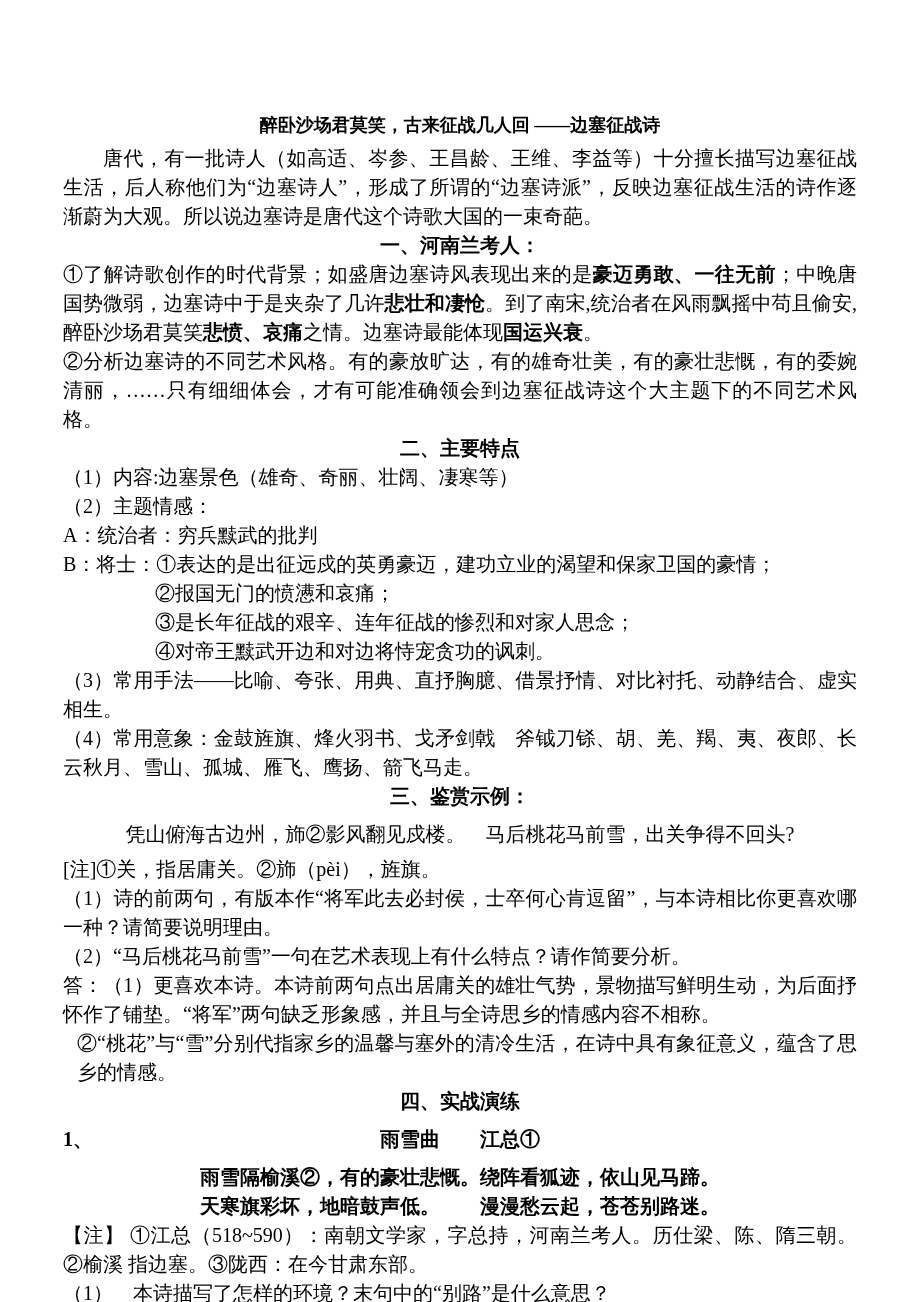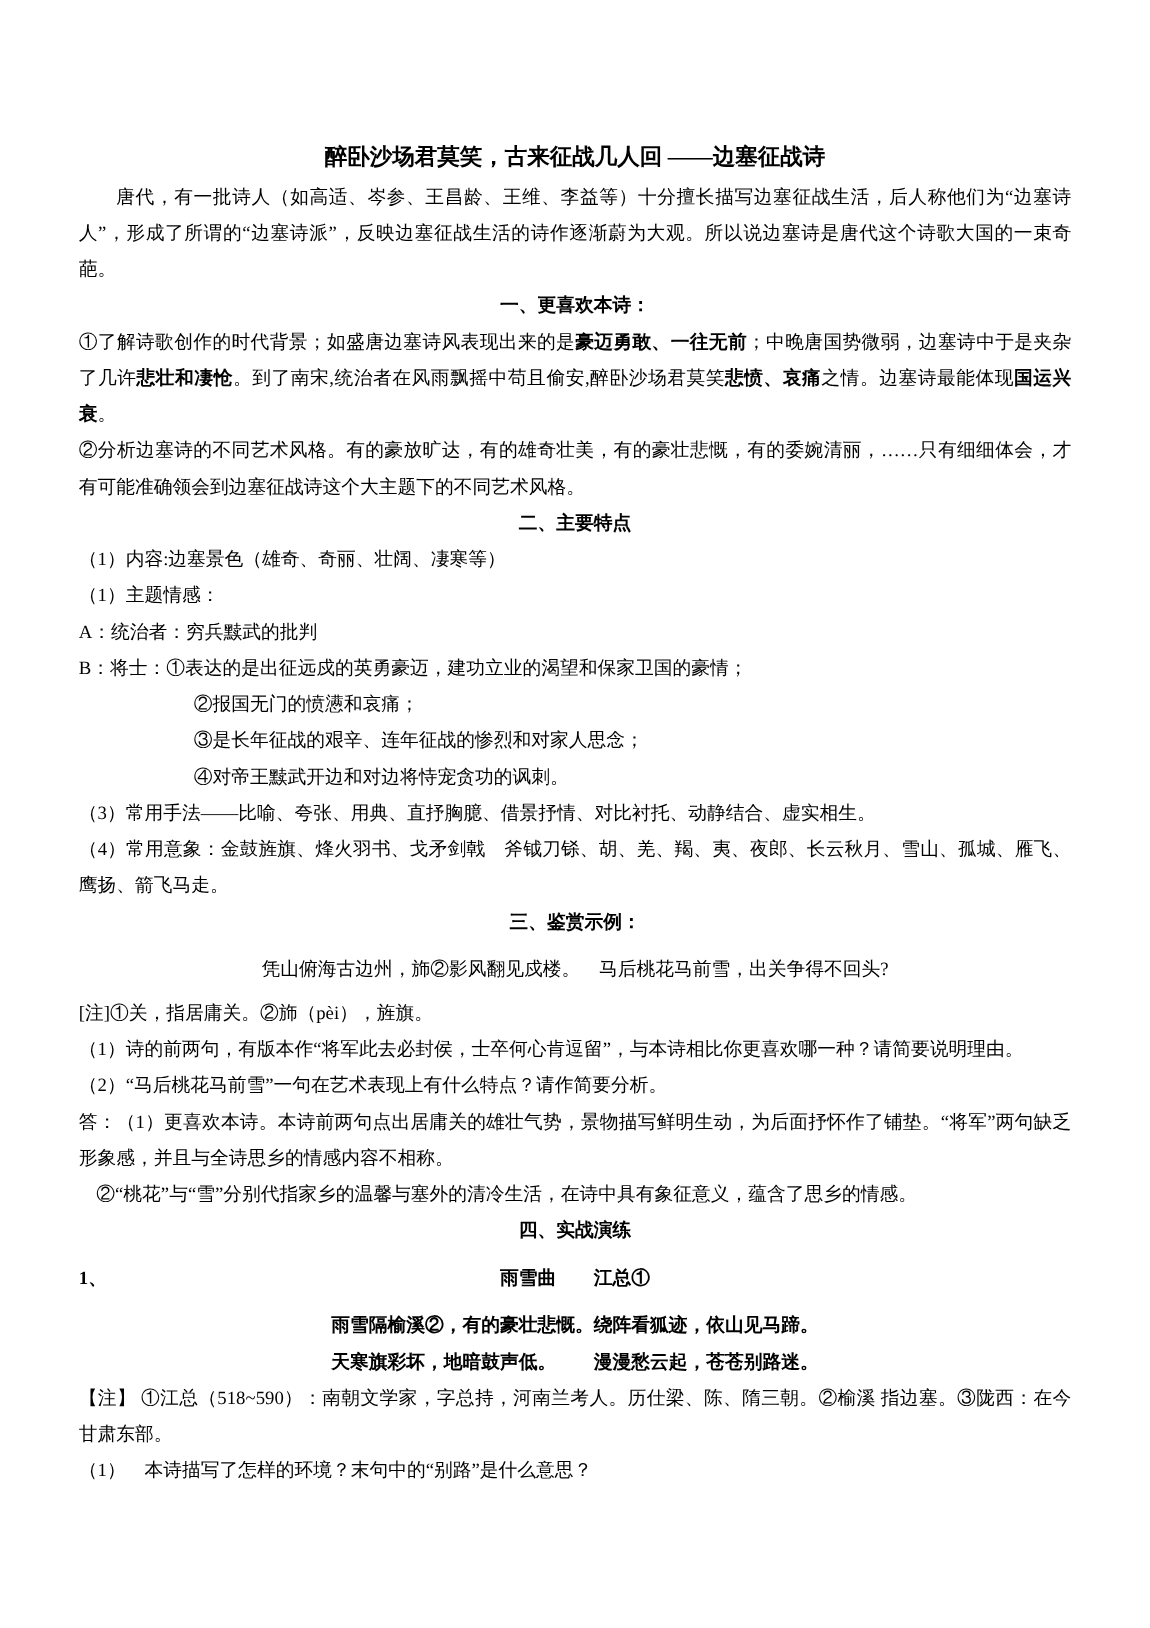--- a/index.html
+++ b/index.html
@@ -3,21 +3,21 @@
 <meta charset="utf-8">
 <style>
   html,body { margin:0; padding:0; background:#888; }
   .page {
     width: 920px; height: 1302px; background: #ffffff; margin: 0 auto;
     position: relative; overflow: hidden;
     font-family: "Liberation Serif", "DejaVu Serif", serif;
     color: #000;
   }
   .content { position: absolute; left: 63px; top: 110px; width: 794px; }
-  p { margin: 0; font-size: 15px; line-height: 29px; text-align: justify; }
+  p { margin: 0; font-size: 20px; line-height: 29px; text-align: justify; }
   .title { text-align: center; font-weight: bold; font-size: 18px; line-height: 30px; margin-bottom: 4px; }
   .bold { font-weight: bold; text-align: center; }
   .center { text-align: center; }
   .indent-first { text-indent: 2em; }
   .sub { padding-left: 92px; }
   .ans-indent { padding-left: 14px; }
   .gap-sm { margin-top: 9px; }
   .gap-xs { margin-top: 6px; }
   .row-rel { position: relative; }
   .row-rel .left-num { position: absolute; left: 0; top: 0; font-weight: bold; }
@@ -25,27 +25,27 @@
 </head>
 <body>
 
 <div class="page">
   <div class="content">
 
     <p class="title">醉卧沙场君莫笑，古来征战几人回 ——边塞征战诗</p>
 
     <p class="indent-first">唐代，有一批诗人（如高适、岑参、王昌龄、王维、李益等）十分擅长描写边塞征战生活，后人称他们为“边塞诗人”，形成了所谓的“边塞诗派”，反映边塞征战生活的诗作逐渐蔚为大观。所以说边塞诗是唐代这个诗歌大国的一束奇葩。</p>
 
-    <p class="bold">一、更喜欢本诗：</p>
+    <p class="bold">一、河南兰考人：</p>
     <p><span>①了解诗歌创作的时代背景；如盛唐边塞诗风表现出来的是</span><span style="font-weight: bold;">豪迈勇敢、一往无前</span><span>；中晚唐国势微弱，边塞诗中于是夹杂了几许</span><span style="font-weight: bold;">悲壮和凄怆</span><span>。到了南宋,统治者在风雨飘摇中苟且偷安,醉卧沙场君莫笑</span><span style="font-weight: bold;">悲愤、哀痛</span><span>之情。边塞诗最能体现</span><span style="font-weight: bold;">国运兴衰</span><span>。</span></p>
     <p>②分析边塞诗的不同艺术风格。有的豪放旷达，有的雄奇壮美，有的豪壮悲慨，有的委婉清丽，……只有细细体会，才有可能准确领会到边塞征战诗这个大主题下的不同艺术风格。</p>
 
     <p class="bold">二、主要特点</p>
     <p>（1）内容:边塞景色（雄奇、奇丽、壮阔、凄寒等）</p>
-    <p>（1）主题情感：</p>
+    <p>（2）主题情感：</p>
     <p>A：统治者：穷兵黩武的批判</p>
     <p>B：将士：①表达的是出征远戍的英勇豪迈，建功立业的渴望和保家卫国的豪情；</p>
     <p class="sub">②报国无门的愤懑和哀痛；</p>
     <p class="sub">③是长年征战的艰辛、连年征战的惨烈和对家人思念；</p>
     <p class="sub">④对帝王黩武开边和对边将恃宠贪功的讽刺。</p>
     <p>（3）常用手法——比喻、夸张、用典、直抒胸臆、借景抒情、对比衬托、动静结合、虚实相生。</p>
     <p>（4）常用意象：金鼓旌旗、烽火羽书、戈矛剑戟　斧钺刀铩、胡、羌、羯、夷、夜郎、长云秋月、雪山、孤城、雁飞、鹰扬、箭飞马走。</p>
 
     <p class="bold">三、鉴赏示例：</p>
     <p class="center gap-sm">凭山俯海古边州，斾②影风翻见戍楼。　马后桃花马前雪，出关争得不回头?</p>

